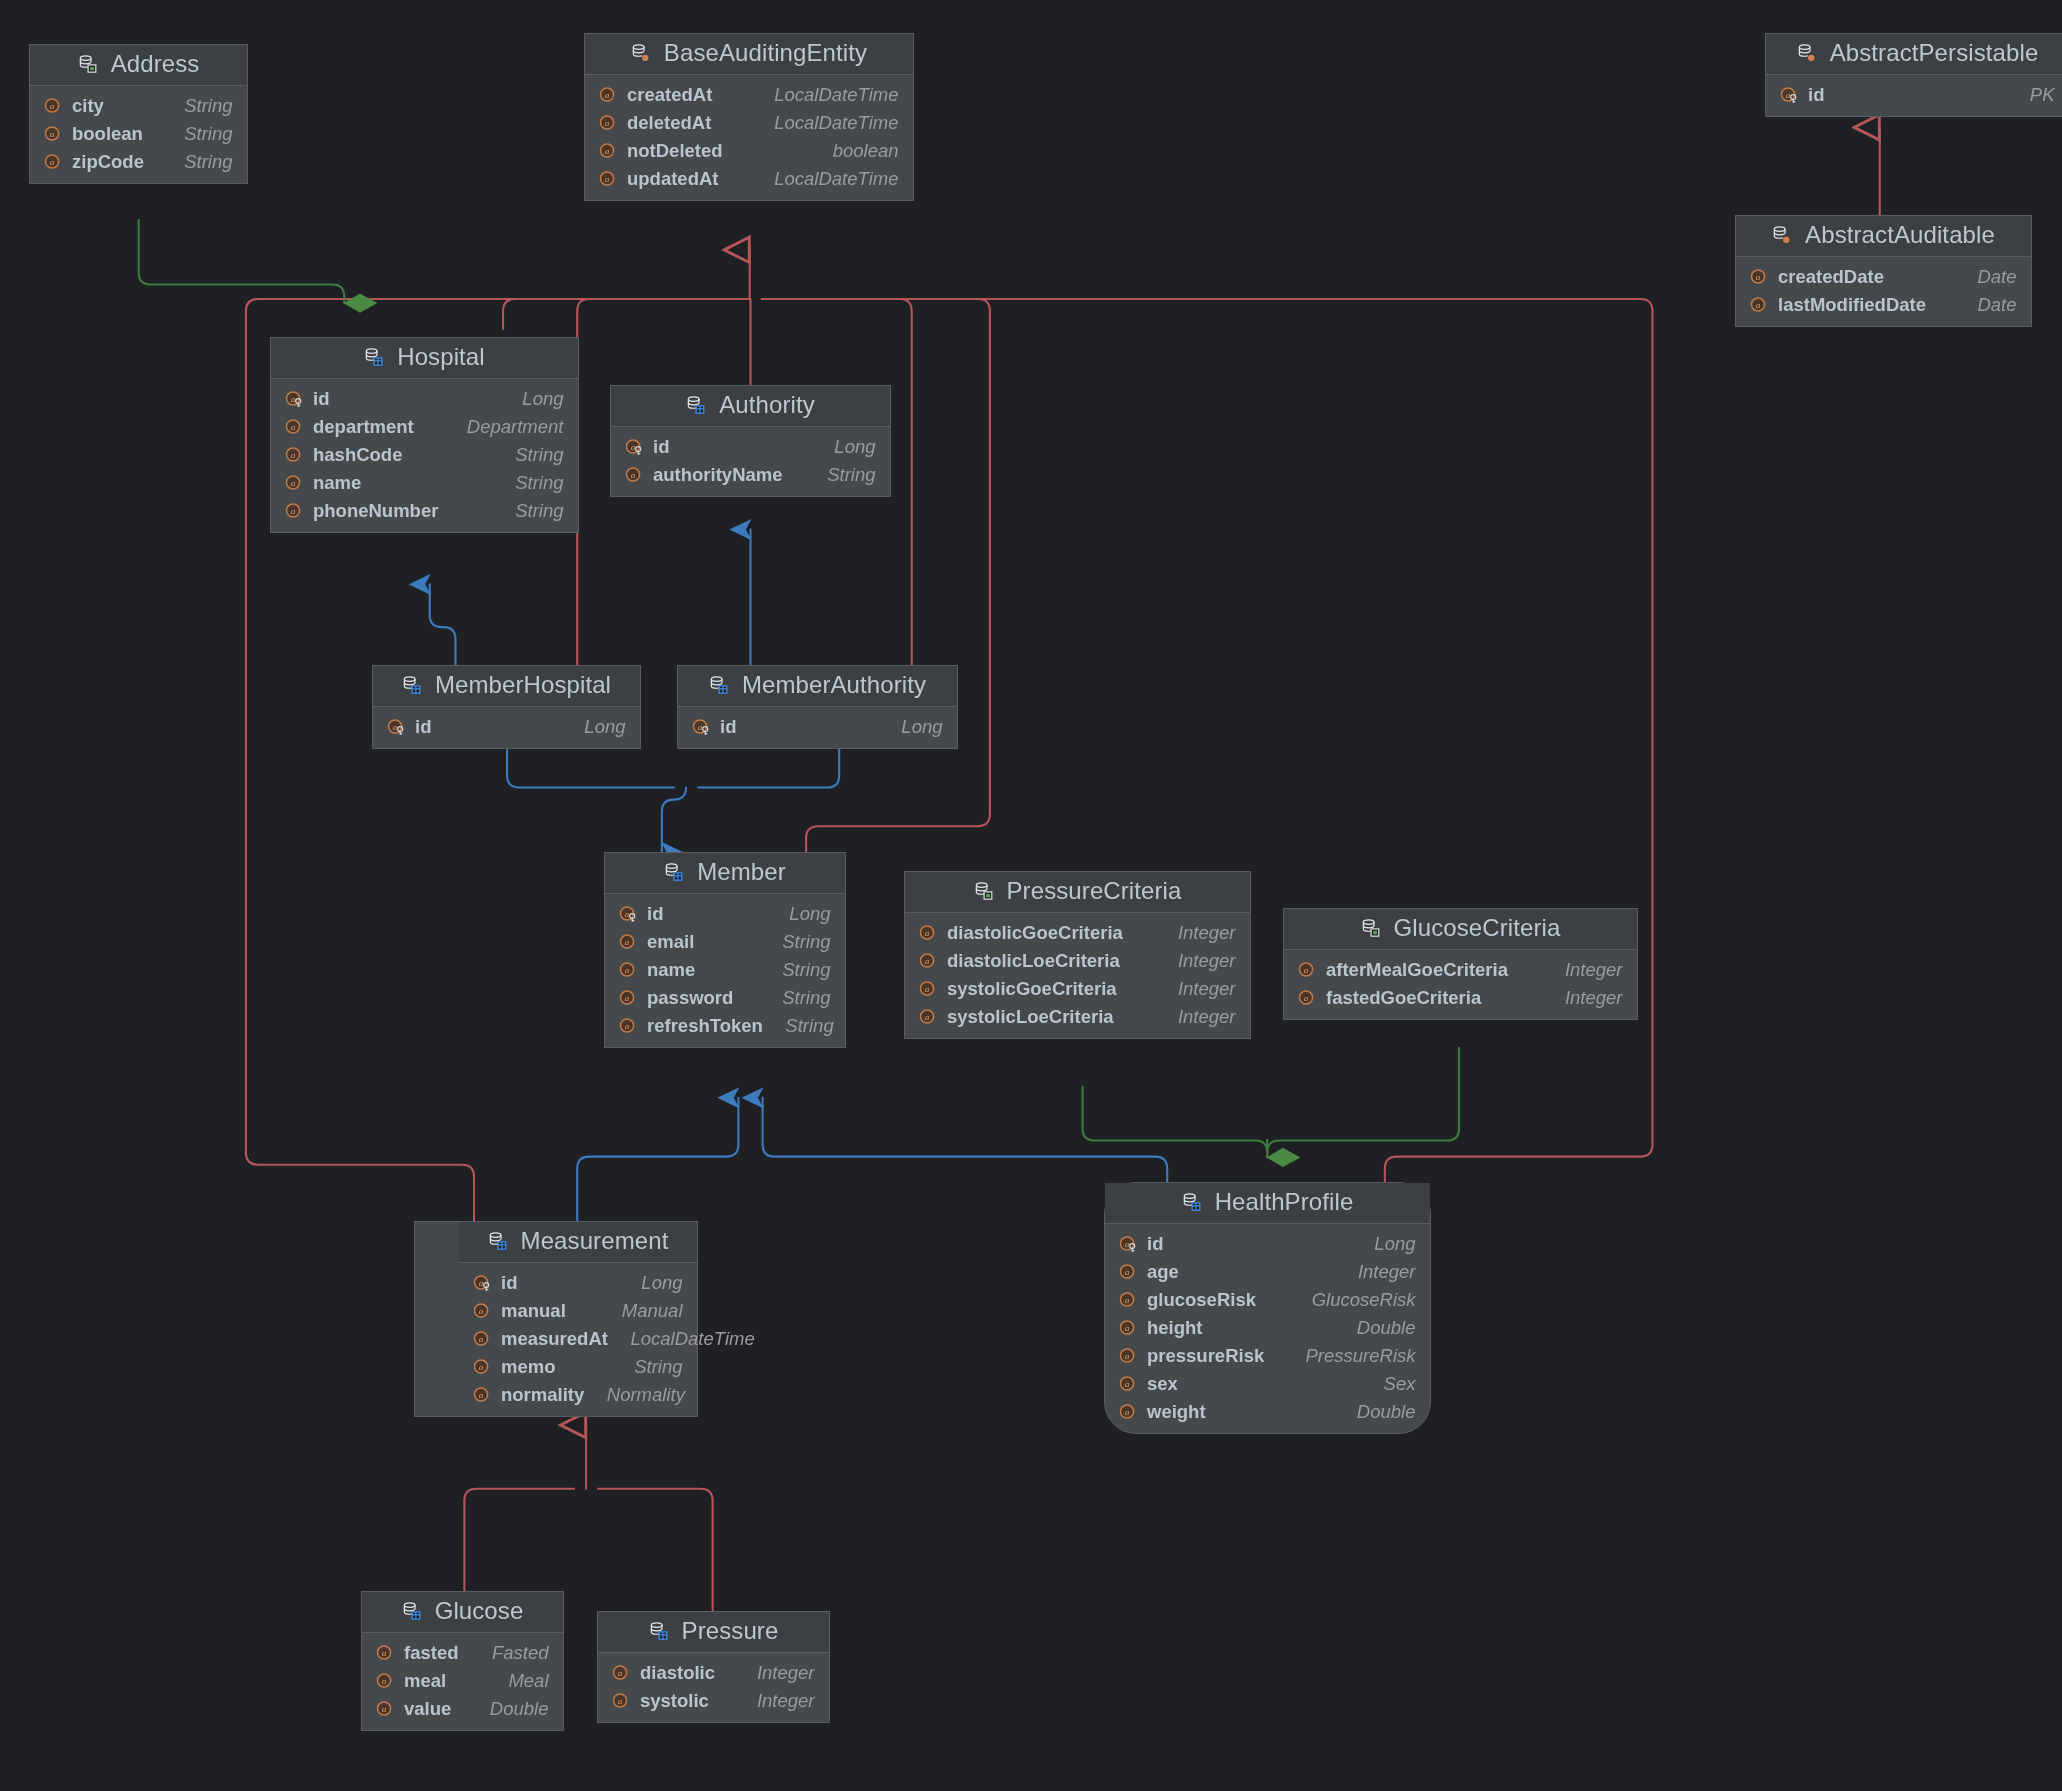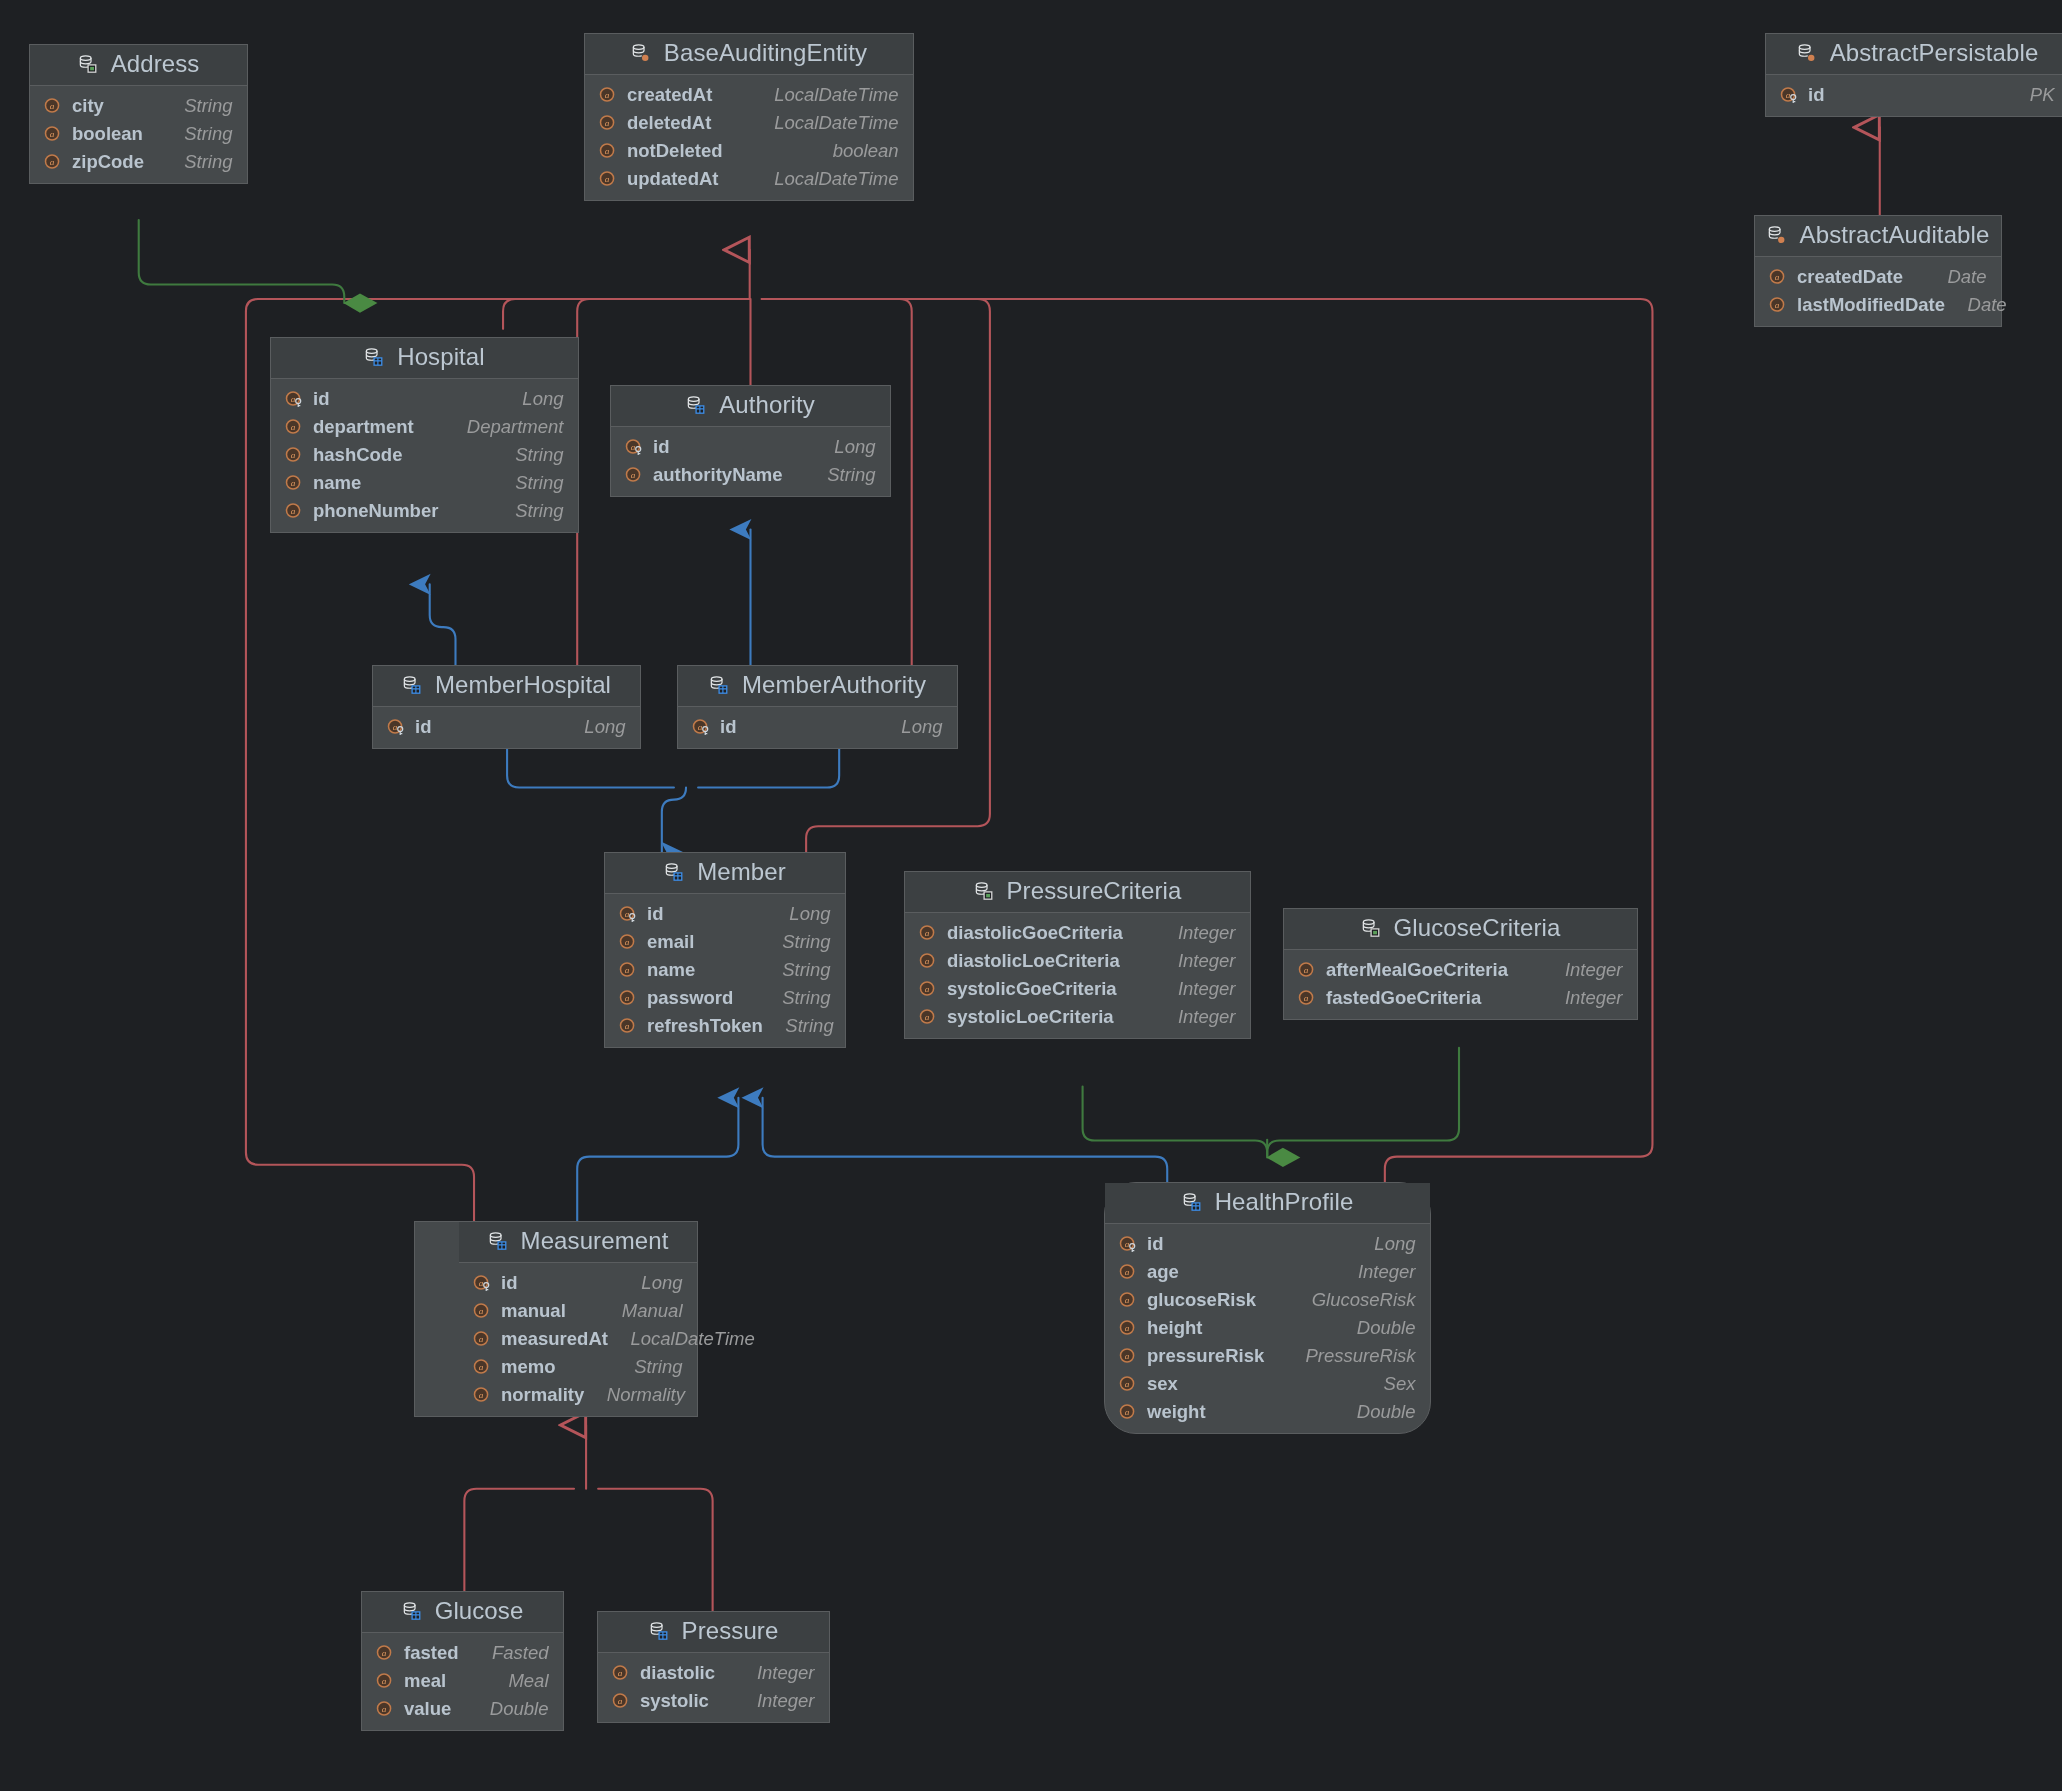--- a/index.html
+++ b/index.html
@@ -218,21 +218,21 @@
                 <circle cx="11.2" cy="13" r="8.1" fill="#4a3628" stroke="#c07a4a" stroke-width="1.9"></circle>
                 <text x="11.2" y="17.6" text-anchor="middle" font-family="Liberation Serif, serif" font-style="italic" font-size="11.5" fill="#e09a62">a</text>
                 <circle cx="17.6" cy="16.2" r="3.1" fill="none" stroke="#cfd6dc" stroke-width="1.5"></circle>
                 <path d="M17.6 19.3 V23.4 M17.6 21.9 H20.2" stroke="#cfd6dc" stroke-width="1.5" fill="none"></path>
               </svg></span>
             <span class="attr-name">id</span>
             <span class="attr-type">PK</span>
           </div>
         </div>
       </div>
-      <div class="uml-class" style="left: 1735px; top: 215px; width: 248px; margin-left: 19px;">
+      <div class="uml-class" style="left: 1735px; top: 215px; width: 297px;">
         <div class="uml-header">
           <span class="ico"><svg width="21" height="21" viewBox="0 0 26 26">
               <ellipse cx="9.5" cy="5" rx="6.6" ry="2.8" fill="none" stroke="#e3e6e8" stroke-width="1.5"></ellipse>
               <path d="M2.9 5 V9.4 C2.9 10.9 5.85 12.2 9.5 12.2 C13.15 12.2 16.1 10.9 16.1 9.4 V5" fill="none" stroke="#e3e6e8" stroke-width="1.5"></path>
               <path d="M2.9 9.4 V13.6 C2.9 15.1 5.85 16.4 9.5 16.4 C11.0 16.4 12.35 16.18 13.4 15.82" fill="none" stroke="#e3e6e8" stroke-width="1.5"></path>
               <circle cx="17.6" cy="18.4" r="4" fill="#d08050"></circle>
             </svg></span>
           <span class="uml-title">AbstractAuditable</span>
         </div>
         <div class="uml-body">

